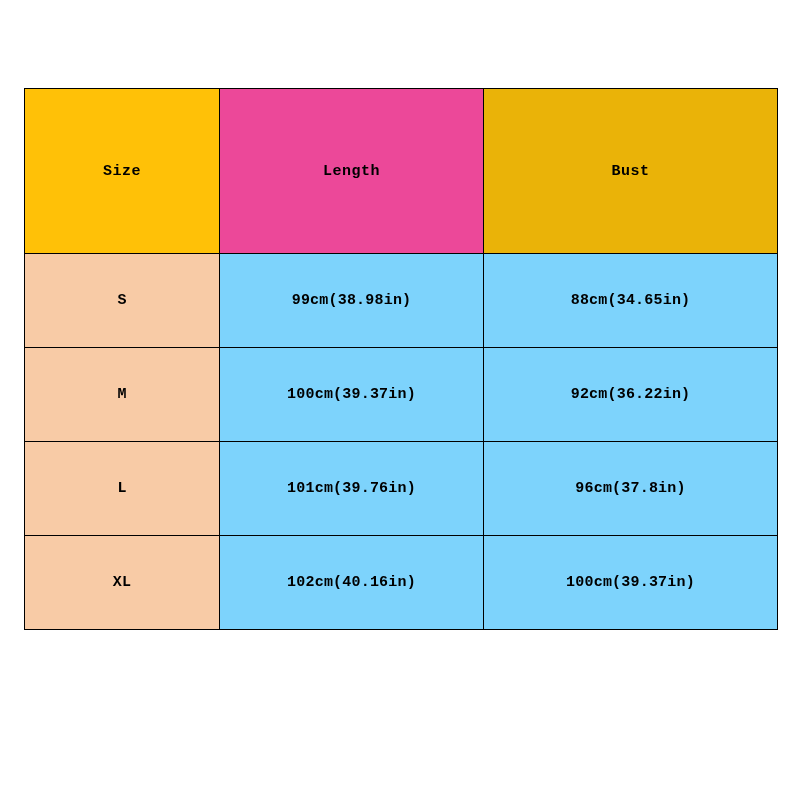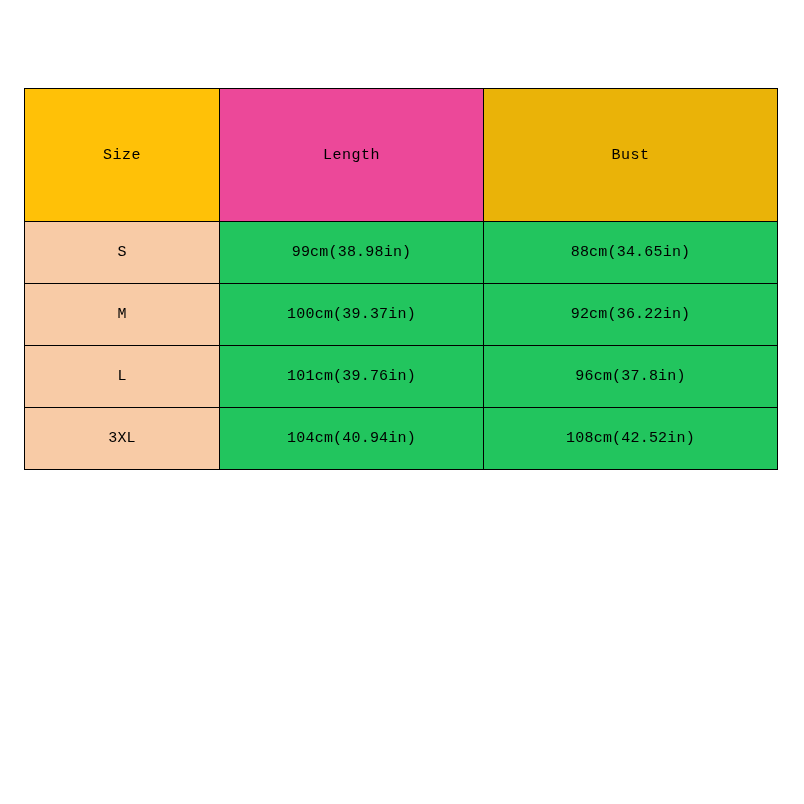--- a/index.html
+++ b/index.html
@@ -35,22 +35,22 @@
   table.size-chart col.col-size   { width: 195px; }
   table.size-chart col.col-length { width: 264px; }
   table.size-chart col.col-bust   { width: 294px; }
 
   table.size-chart th,
   table.size-chart td {
     border: 1.5px solid #000000;
     text-align: center;
     vertical-align: middle;
     color: #000000;
-    font-weight: normal;
-    padding: 0;
+    font-weight: bold;
+    padding: 16px;
   }
 
   
   table.size-chart thead th {
     height: 132px;
     font-size: 15px;
     letter-spacing: 0.5px;
   }
   th.head-size   { background: #ffc107; }
   th.head-length { background: #ec4899; }
@@ -60,21 +60,21 @@
   table.size-chart tbody td {
     height: 61px;
     font-size: 15px;
     letter-spacing: 0.2px;
   }
   td.cell-size {
     background: #f8cba6;
     font-size: 16px;
   }
   td.cell-measure {
-    background: #22c55e;
+    background: #7dd3fc;
     margin-left: 30px;
   }
 </style>
 </head>
 <body>
 
 <div id="size-chart-canvas">
 
   <table class="size-chart">
     <colgroup>
@@ -99,20 +99,20 @@
           <td class="cell-size">M</td>
           <td class="cell-measure">100cm(39.37in)</td>
           <td class="cell-measure">92cm(36.22in)</td>
         </tr>
         <tr>
           <td class="cell-size">L</td>
           <td class="cell-measure">101cm(39.76in)</td>
           <td class="cell-measure">96cm(37.8in)</td>
         </tr>
         <tr>
-          <td class="cell-size">3XL</td>
-          <td class="cell-measure">104cm(40.94in)</td>
-          <td class="cell-measure">108cm(42.52in)</td>
+          <td class="cell-size">XL</td>
+          <td class="cell-measure">102cm(40.16in)</td>
+          <td class="cell-measure">100cm(39.37in)</td>
         </tr>
       </tbody>
   </table>
 
 </div>
 
 </body></html>

